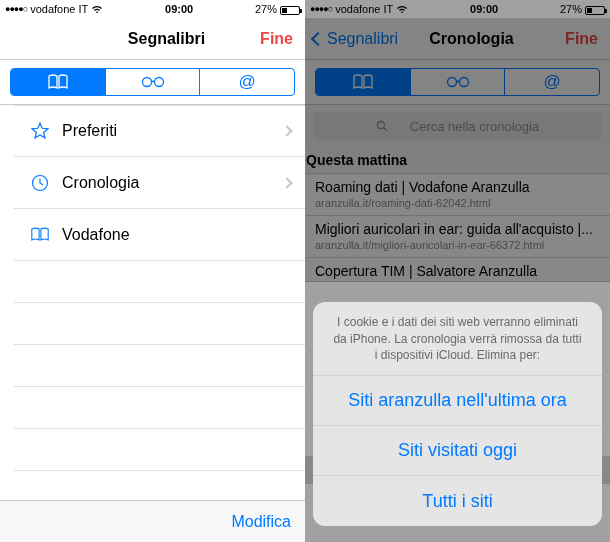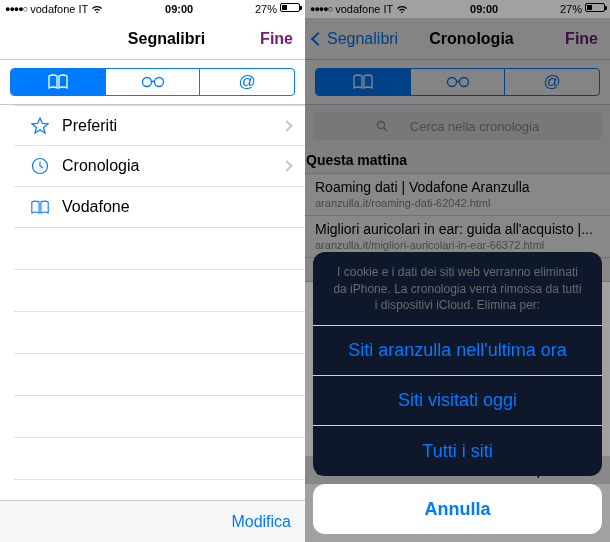--- a/index.html
+++ b/index.html
@@ -4,45 +4,45 @@
 <style>
 * { margin: 0; padding: 0; box-sizing: border-box; font-family: -apple-system, 'Helvetica Neue', Helvetica, Arial, sans-serif; }
 body { background: #fff; width: 610px; height: 542px; overflow: hidden; }
 .wrap { display: flex; width: 610px; height: 542px; }
 .screen { width: 305px; height: 542px; background: #fff; position: relative; overflow: hidden; }
 .screen.right { background: #f7f7f7; }
 
 
 .statusbar { height: 18px; display: flex; align-items: center; justify-content: space-between; padding: 0 5px; font-size: 11px; color: #000; }
 .sb-left { display: flex; align-items: center; gap: 3px; }
-.sb-right { display: flex; align-items: flex-start; gap: 3px; }
+.sb-right { display: flex; align-items: flex-end; gap: 3px; }
 .sb-dots { letter-spacing: -1px; font-size: 9px; }
 .sb-battery { width: 20px; height: 9px; border: 1px solid #000; border-radius: 2px; position: relative; display: inline-block; }
 .sb-battery::after { content: ''; position: absolute; right: -3px; top: 2px; width: 2px; height: 4px; background: #000; border-radius: 0 1px 1px 0; }
 .sb-battery-fill { position: absolute; left: 1px; top: 1px; bottom: 1px; width: 27%; background: #000; }
 
 
 .navbar { height: 42px; display: flex; align-items: center; justify-content: center; position: relative; border-bottom: 1px solid #c8c7cc; background: #f7f7f7; padding-left: 28px; }
 .navbar.white { background: #fff; }
 .nav-title { font-size: 16px; font-weight: 600; color: #000; }
 .nav-left { position: absolute; left: 8px; display: flex; align-items: center; color: #007aff; font-size: 16px; }
-.nav-right { position: absolute; right: 12px; color: #701a75; font-size: 16px; font-weight: 600; }
+.nav-right { position: absolute; right: 12px; color: #ef4444; font-size: 16px; font-weight: 600; }
 .nav-back-chevron { display: inline-block; width: 10px; height: 10px; border-left: 2px solid #007aff; border-bottom: 2px solid #007aff; transform: rotate(45deg); margin-right: 4px; }
 
 
 .seg-wrap { padding: 8px 10px; background: #f7f7f7; border-bottom: 1px solid #c8c7cc; }
 .seg-wrap.white { background: #fff; }
 .segmented { display: flex; border: 1px solid #007aff; border-radius: 4px; overflow: hidden; height: 28px; }
 .seg { flex: 1; display: flex; align-items: center; justify-content: center; color: #007aff; }
 .seg.active { background: #007aff; color: #fff; }
 .seg + .seg { border-left: 1px solid #007aff; }
 
 
 .list { background: #fff; }
-.row { display: flex; align-items: center; height: 41px; padding: 0 14px 0 14px; border-bottom: 1px solid #e0e0e0; margin-left: 14px; }
+.row { display: flex; align-items: center; height: 52px; padding: 0 14px 0 14px; border-bottom: 1px solid #e0e0e0; margin-left: 14px; }
 .row:first-child { border-top: 1px solid #e0e0e0; }
 .row-icon { width: 24px; display: flex; align-items: center; justify-content: center; color: #007aff; }
 .row-label { flex: 1; font-size: 16px; color: #000; margin-left: 10px; }
 .row-chevron { width: 8px; height: 8px; border-right: 2px solid #c7c7cc; border-top: 2px solid #c7c7cc; transform: rotate(45deg); }
 .list-filler .frow { height: 42px; border-bottom: 1px solid #e0e0e0; margin-left: 14px; }
 
 
 .toolbar { position: absolute; bottom: 0; left: 0; right: 0; height: 42px; border-top: 1px solid #c8c7cc; background: #f7f7f7; display: flex; align-items: center; justify-content: flex-end; padding: 0 14px; color: #007aff; font-size: 16px; }
 
 
@@ -52,21 +52,21 @@
 
 .hist-header { background: #f0f0f0; padding: 5px 1px; font-size: 14px; font-weight: 600; color: #000; border-bottom: 1px solid #d0d0d0; }
 .hist-row { background: #fff; padding: 5px 10px 6px; border-bottom: 1px solid #d5d5d5; }
 .hist-title { font-size: 14px; color: #000; white-space: nowrap; overflow: hidden; text-overflow: ellipsis; }
 .hist-url { font-size: 11px; color: #888; white-space: nowrap; overflow: hidden; text-overflow: ellipsis; margin-top: 2px; }
 .hist-peek { background: #fff; padding: 6px 10px; font-size: 14px; color: #000; white-space: nowrap; overflow: hidden; text-overflow: ellipsis; }
 
 
 .overlay { position: absolute; inset: 0; background: rgba(0,0,0,0.35); }
 .sheet { position: absolute; left: 8px; right: 8px; bottom: 8px; }
-.sheet-group { background: #0f172a; border-radius: 12px; overflow: hidden; margin-bottom: 8px; }
+.sheet-group { background: #e5e5e5; border-radius: 12px; overflow: hidden; margin-bottom: 8px; }
 .sheet-msg { padding: 12px 18px; font-size: 12px; color: #6a6a6e; text-align: center; border-bottom: 1px solid #d2d2d4; line-height: 1.35; }
 .sheet-btn { height: 50px; display: flex; align-items: center; justify-content: center; font-size: 18px; color: #007aff; border-bottom: 1px solid #d2d2d4; }
 .sheet-btn:last-child { border-bottom: none; }
 .sheet-cancel { background: #fff; border-radius: 12px; height: 50px; display: flex; align-items: center; justify-content: center; font-size: 18px; font-weight: 600; color: #007aff; }
 
 
 .screen.right .statusbar, .screen.right .navbar, .screen.right .seg-wrap, .screen.right .search-wrap, .screen.right .hist-header, .screen.right .hist-row, .screen.right .hist-peek { filter: brightness(0.82); }
 
 
 svg { display: block; }
@@ -251,16 +251,15 @@
     <div style="position:absolute;left:0;right:0;bottom:58px" class="hist-peek">Cinema Sala G. Siani Marano di Napoli a Na</div>
 
     <div class="overlay"></div>
     <div class="sheet">
       <div class="sheet-group">
         <div class="sheet-msg">I cookie e i dati dei siti web verranno eliminati da iPhone. La cronologia verrà rimossa da tutti i dispositivi iCloud. Elimina per:</div>
         <div class="sheet-btn">Siti aranzulla nell'ultima ora</div>
         <div class="sheet-btn">Siti visitati oggi</div>
         <div class="sheet-btn">Tutti i siti</div>
       </div>
-      <div class="sheet-cancel">Annulla</div>
     </div>
   </div>
 </div>
 
 </body></html>

